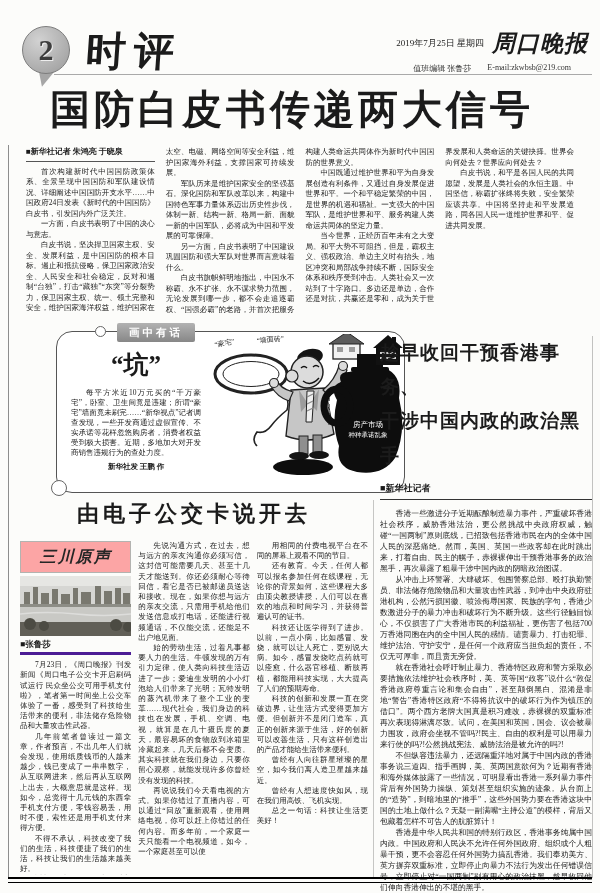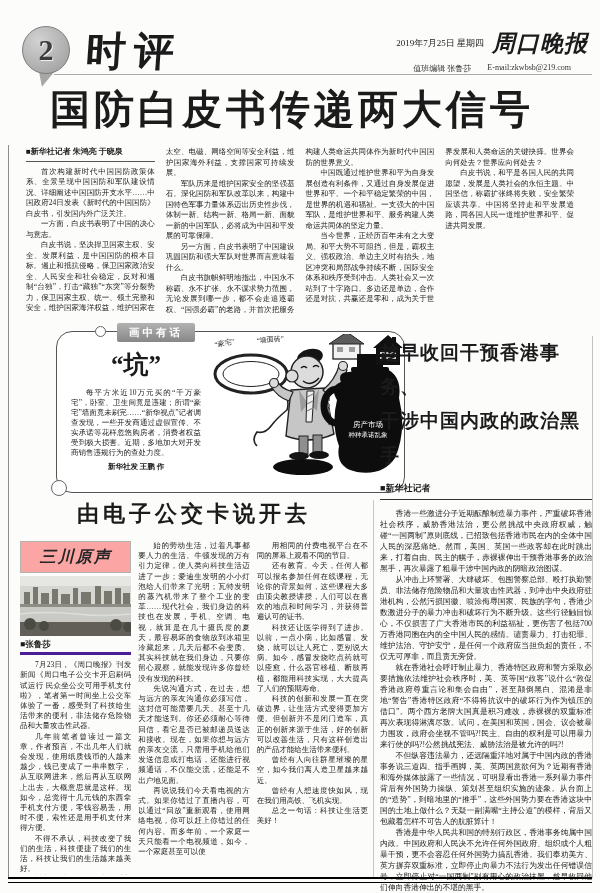--- a/index.html
+++ b/index.html
@@ -233,22 +233,22 @@
               <circle cx="108" cy="51" r="5" fill="#4c4b43"></circle>
           </svg>
         </div>
         <div class="transit-byline">■张鲁莎</div>
         <p>7月23日，《周口晚报》刊发新闻《周口电子公交卡开启刷码试运行 民众坐公交可用手机支付啦》，笔者第一时间坐上公交车体验了一番，感受到了科技给生活带来的便利，非法储存危险物品和大量攻击性武器。</p>
         <p>几年前笔者曾读过一篇文章，作者预言，不出几年人们就会发现，使用纸质钱币的人越来越少，钱已变成了一串串数字，从互联网进来，然后再从互联网上出去，大概意思就是这样。现如今，总觉得十几元钱的东西拿手机支付方便，零钱容易丢，用时不便，索性还是用手机支付来得方便。</p>
         <p>不得不承认，科技改变了我们的生活，科技便捷了我们的生活，科技让我们的生活越来越美好。</p>
         <p>遥想几千年前，人类正过着原</p>
       </div>
       <div class="tcol">
+        <p>先说沟通方式，在过去，想与远方的亲友沟通你必须写信，这封信可能需要几天、甚至十几天才能送到。你还必须耐心等待回信，看它是否已被邮递员送达和接收。现在，如果你想与远方的亲友交流，只需用手机给他们发送信息或打电话，还能进行视频通话，不仅能交流，还能足不出户地见面。</p>
         <p>始的劳动生活，过着凡事都要人力的生活。牛顿发现的万有引力定律，使人类向科技生活迈进了一步；爱迪生发明的小小灯泡给人们带来了光明；瓦特发明的蒸汽机带来了整个工业的变革……现代社会，我们身边的科技也在发展，手机、空调、电视，就算是在几十摄氏度的夏天，最容易坏的食物放到冰箱里冷藏起来，几天后都不会变质。其实科技就在我们身边，只要你留心观察，就能发现许多你曾经没有发现的科技。</p>
-        <p>先说沟通方式，在过去，想与远方的亲友沟通你必须写信，这封信可能需要几天、甚至十几天才能送到。你还必须耐心等待回信，看它是否已被邮递员送达和接收。现在，如果你想与远方的亲友交流，只需用手机给他们发送信息或打电话，还能进行视频通话，不仅能交流，还能足不出户地见面。</p>
         <p>再说说我们今天看电视的方式。如果你错过了直播内容，可以通过“回放”重新观看，使用网络电视，你可以赶上你错过的任何内容。而多年前，一个家庭一天只能看一个电视频道，如今，一个家庭甚至可以使</p>
       </div>
       <div class="tcol">
         <p>用相同的付费电视平台在不同的屏幕上观看不同的节目。</p>
         <p>还有教育。今天，任何人都可以报名参加任何在线课程，无论你的背景如何，这些课程大多由顶尖教授讲授，人们可以在喜欢的地点和时间学习，并获得普遍认可的证书。</p>
         <p>科技还让医学得到了进步。以前，一点小病，比如感冒、发烧，就可以让人死亡，更别说大病。如今，感冒发烧吃点药就可以痊愈，什么器官移植、断肢再植，都能用科技实现，大大提高了人们的预期寿命。</p>
         <p>科技的创新和发展一直在突破边界，让生活方式变得更加方便。但创新并不是闭门造车，真正的创新来源于生活，好的创新可以改善生活，只有这样创造出的产品才能给生活带来便利。</p>
         <p>曾经有人向往群星璀璨的星空，如今我们离人造卫星越来越近。</p>
         <p>曾经有人想速度快如风，现在我们用高铁、飞机实现。</p>
         <p>总之一句话：科技让生活更美好！</p>

